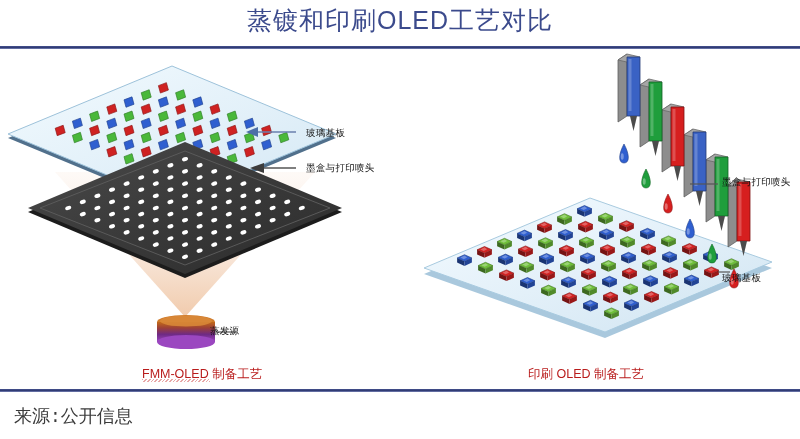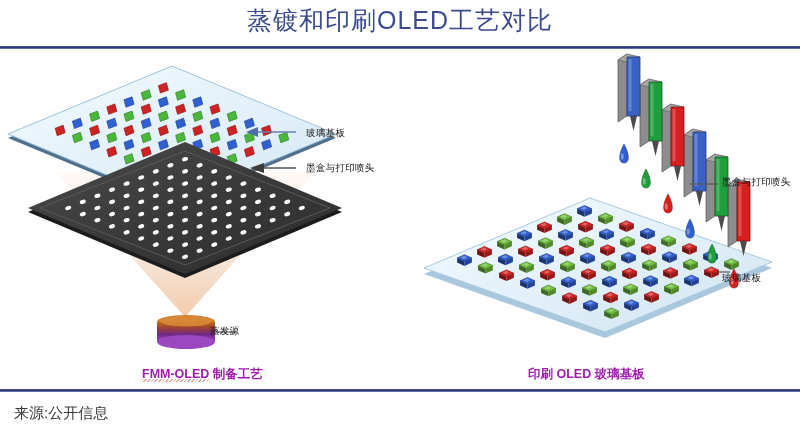--- a/index.html
+++ b/index.html
@@ -26,35 +26,35 @@
     position:absolute;left:0;width:800px;height:3px;
     background:linear-gradient(to bottom,#46528f 0%,#2f3a72 55%,#7f8abd 100%);
   }
   .rule-top{top:46px;}
   .rule-bottom{top:389px;}
 
   
   .caption{
     position:absolute;
     font-size:12.5px;
-    font-weight:bold;
-    color:#a21caf;
+    font-weight:normal;
+    color:#b91c1c;
     white-space:nowrap;
   }
   .caption-left{left:142px;top:366px;}
   .caption-right{left:528px;top:366px;}
   .spellwave{
     position:absolute;left:142px;top:379px;width:68px;height:3px;
     background:repeating-linear-gradient(135deg,#e08a8a 0 1.2px,transparent 1.2px 2.6px);
     opacity:.75;
   }
 
   .source{
     position:absolute;left:14px;top:404px;
-    font-size:15px;color:#3a3a3a;white-space:nowrap;
+    font-size:18px;color:#3a3a3a;white-space:nowrap;font-family:Liberation Mono, monospace;
   }
 
   
   .anno{
     position:absolute;
     font-size:9.5px;
     font-weight:normal;
     color:#111;
     white-space:nowrap;
     letter-spacing:.3px;
@@ -713,17 +713,17 @@
         <line x1="318" y1="220" x2="330" y2="220" stroke="#555" stroke-width="1.2"></line>
       </g>
     </svg>
   </div>
 
   <div class="anno anno-head">墨盒与打印喷头</div>
   <div class="anno anno-glass-r">玻璃基板</div>
 
   <div class="caption caption-left">FMM-OLED 制备工艺</div>
   <div class="spellwave"></div>
-  <div class="caption caption-right">印刷 OLED 玻璃基板</div>
+  <div class="caption caption-right">印刷 OLED 制备工艺</div>
 
   <div class="source">来源:公开信息</div>
 
 </div>
 
 </body></html>

